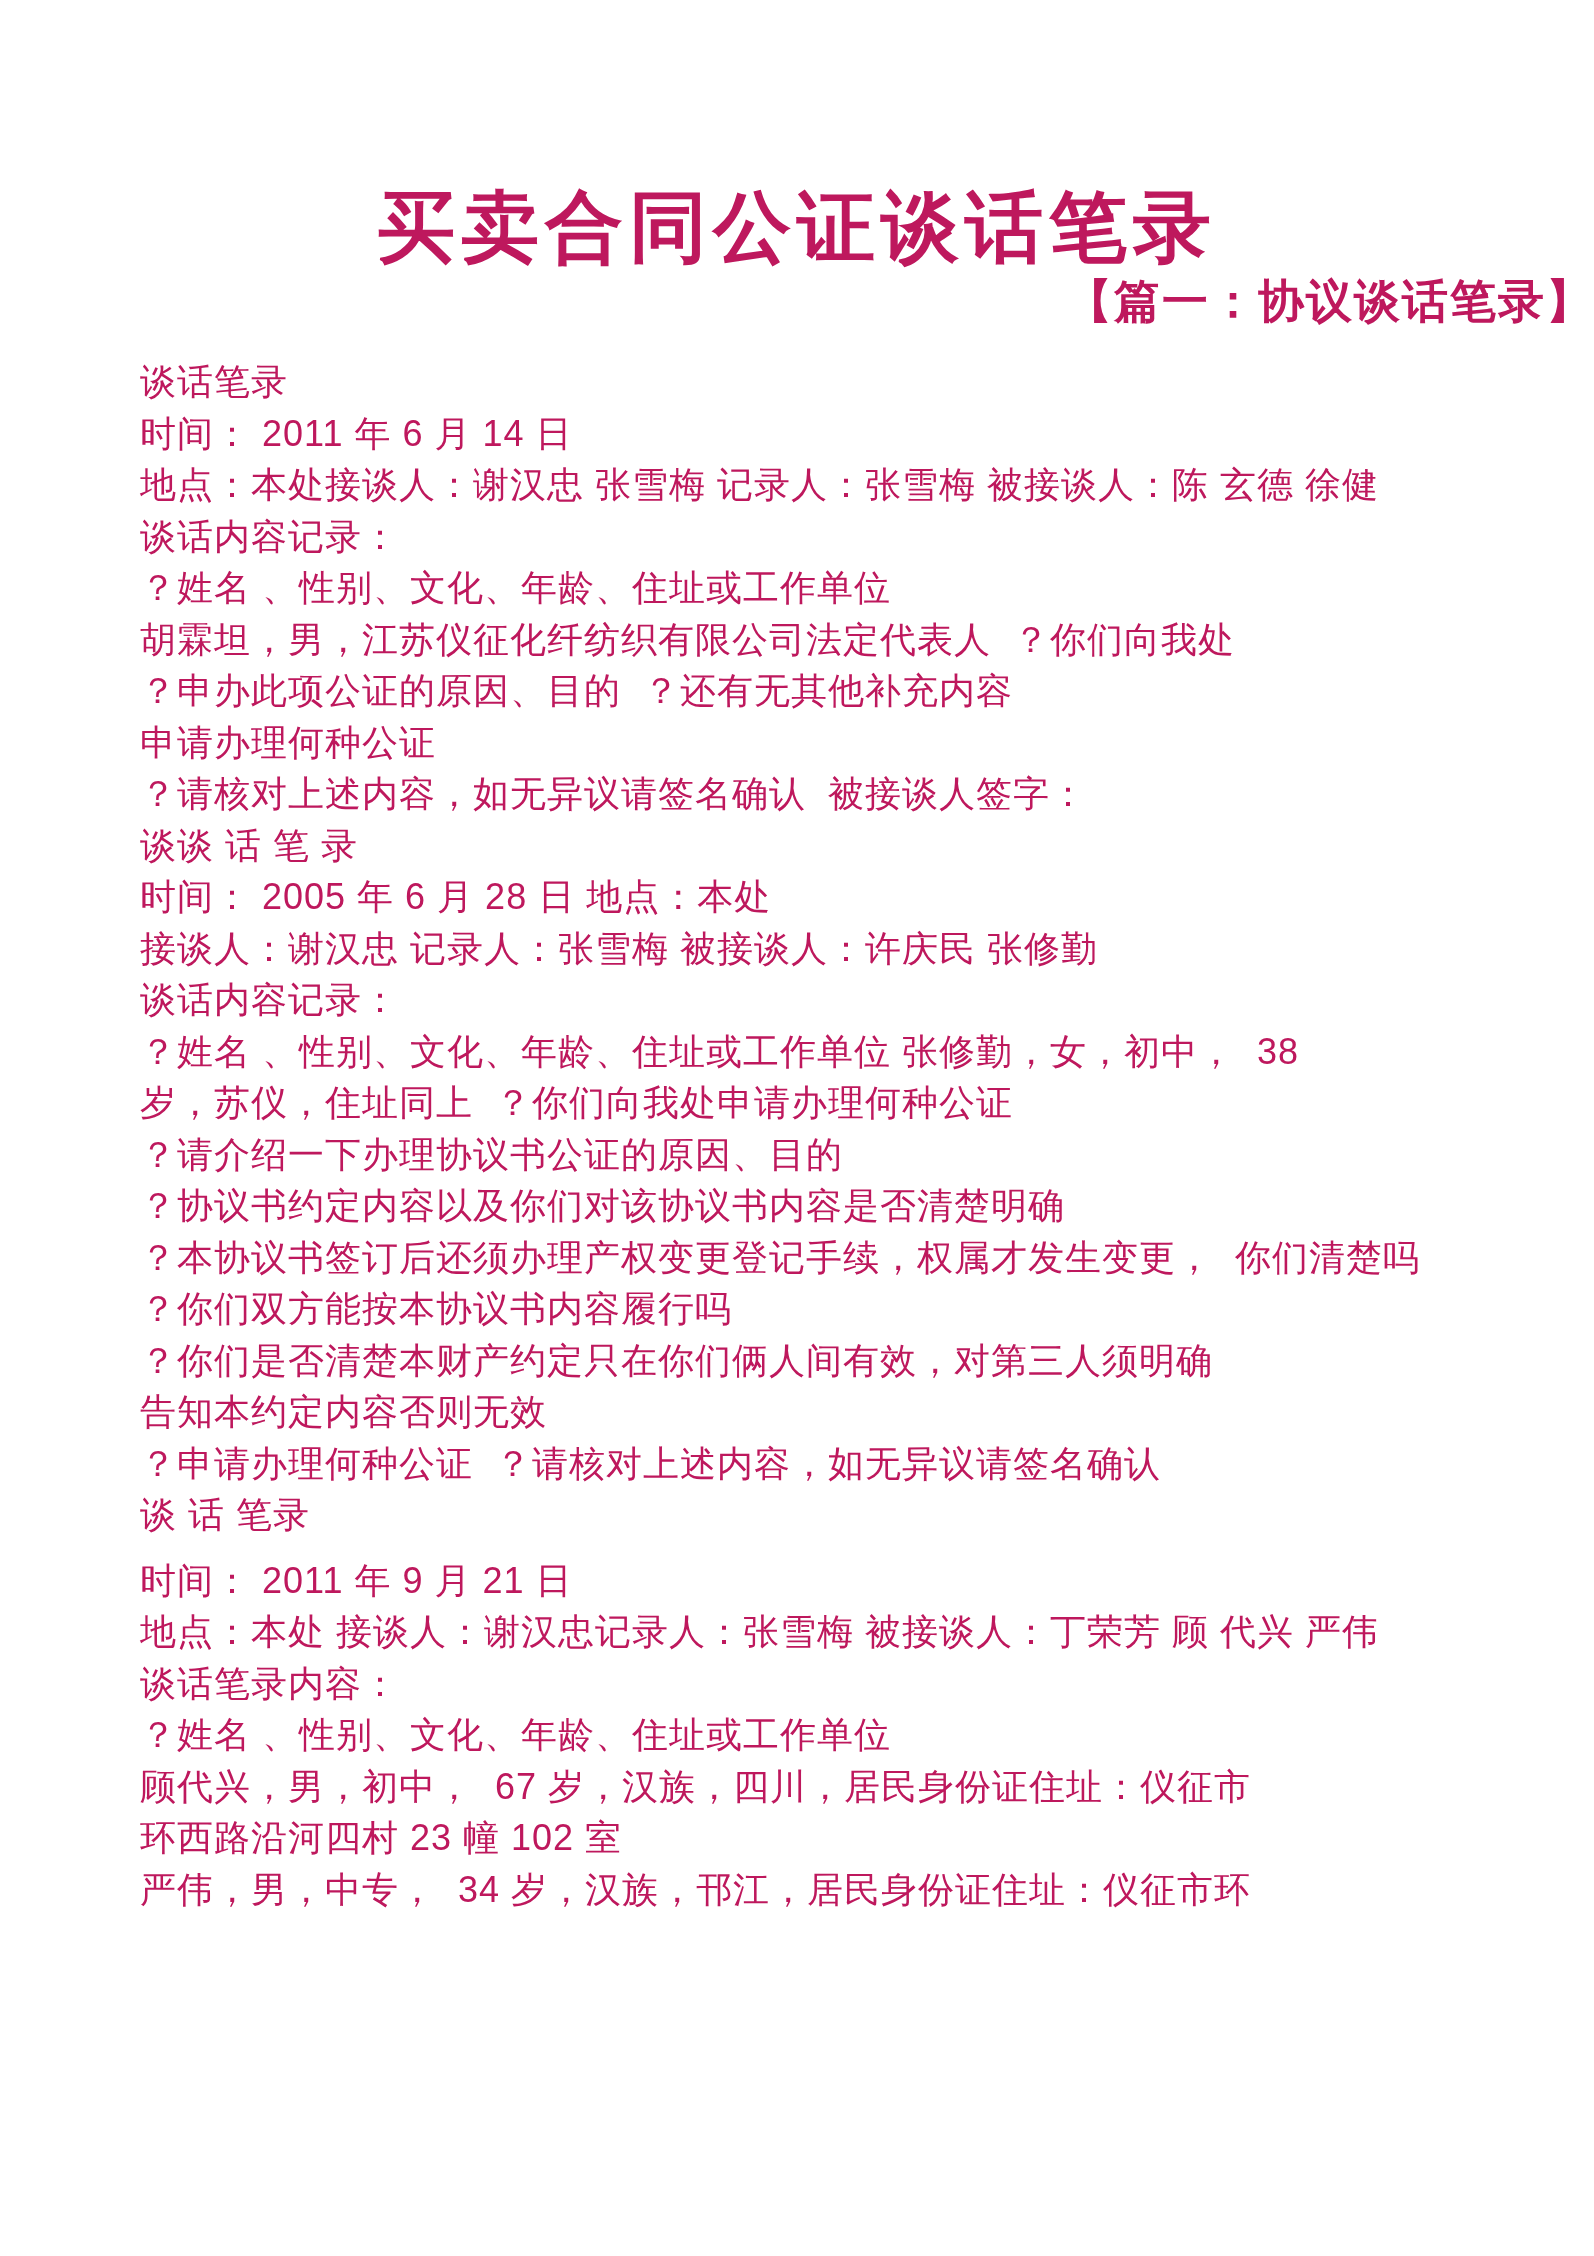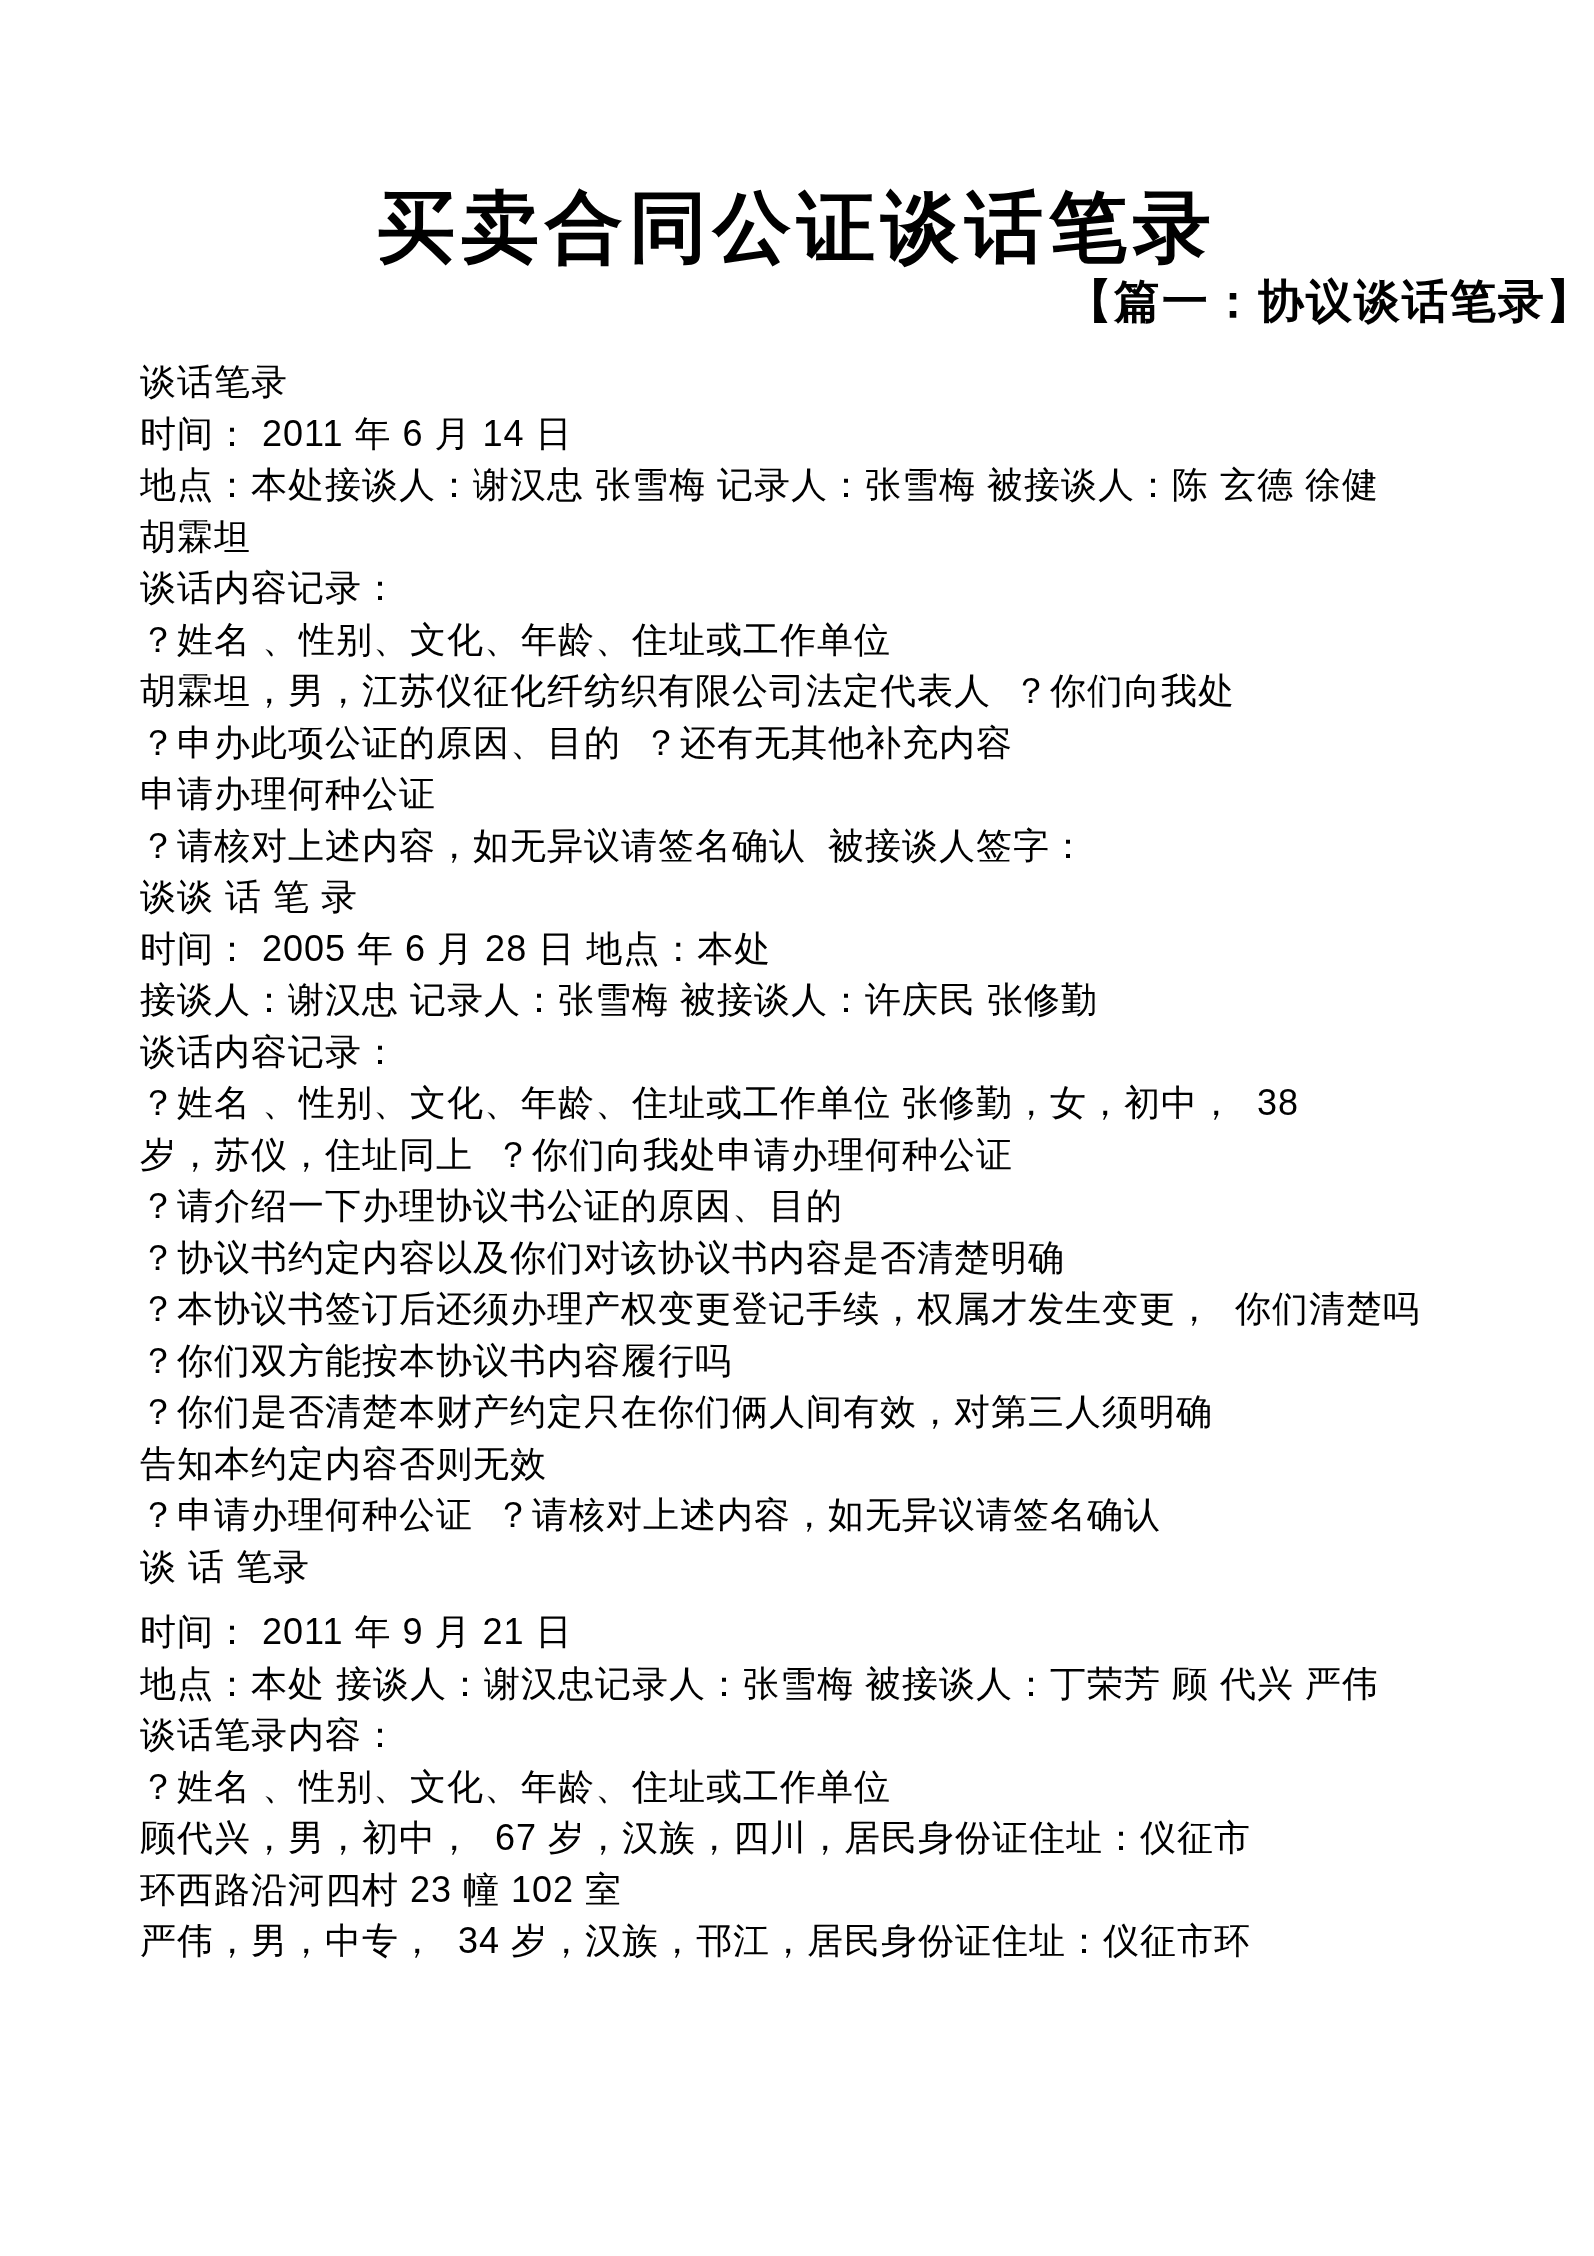--- a/index.html
+++ b/index.html
@@ -1,21 +1,21 @@
 <!DOCTYPE html>
 <html><head>
 <meta charset="utf-8">
 <style>
   html, body { margin: 0; padding: 0; background: #ffffff; }
   .page {
     position: relative;
     width: 1594px;
     height: 2256px;
     background: #ffffff;
-    color: #000000;
+    color: #be185d;
     font-family: "Liberation Sans", "DejaVu Sans", sans-serif;
     overflow: hidden;
     box-sizing: border-box;
   }
   .title {
     margin: 0;
     padding-top: 186px;
     font-size: 78px;
     line-height: 82px;
     font-weight: 700;
@@ -53,21 +53,20 @@
 <body>
 
 <div class="page">
   <h1 class="title">买卖合同公证谈话笔录</h1>
   <h2 class="subtitle">【篇一：协议谈话笔录】</h2>
 
   <div class="doc-body">
     <div class="line">谈话笔录</div>
     <div class="line">时间： 2011 年 6 月 14 日</div>
     <div class="line">地点：本处接谈人：谢汉忠 张雪梅 记录人：张雪梅 被接谈人：陈 玄德 徐健</div>
-    <div class="line">胡霖坦</div>
     <div class="line">谈话内容记录：</div>
     <div class="line">？姓名 、性别、文化、年龄、住址或工作单位</div>
     <div class="line">胡霖坦，男，江苏仪征化纤纺织有限公司法定代表人  ？你们向我处</div>
     <div class="line">？申办此项公证的原因、目的  ？还有无其他补充内容</div>
     <div class="line">申请办理何种公证</div>
     <div class="line">？请核对上述内容，如无异议请签名确认  被接谈人签字：</div>
     <div class="line">谈谈 话 笔 录</div>
     <div class="line">时间： 2005 年 6 月 28 日 地点：本处</div>
     <div class="line">接谈人：谢汉忠 记录人：张雪梅 被接谈人：许庆民 张修勤</div>
     <div class="line">谈话内容记录：</div>

